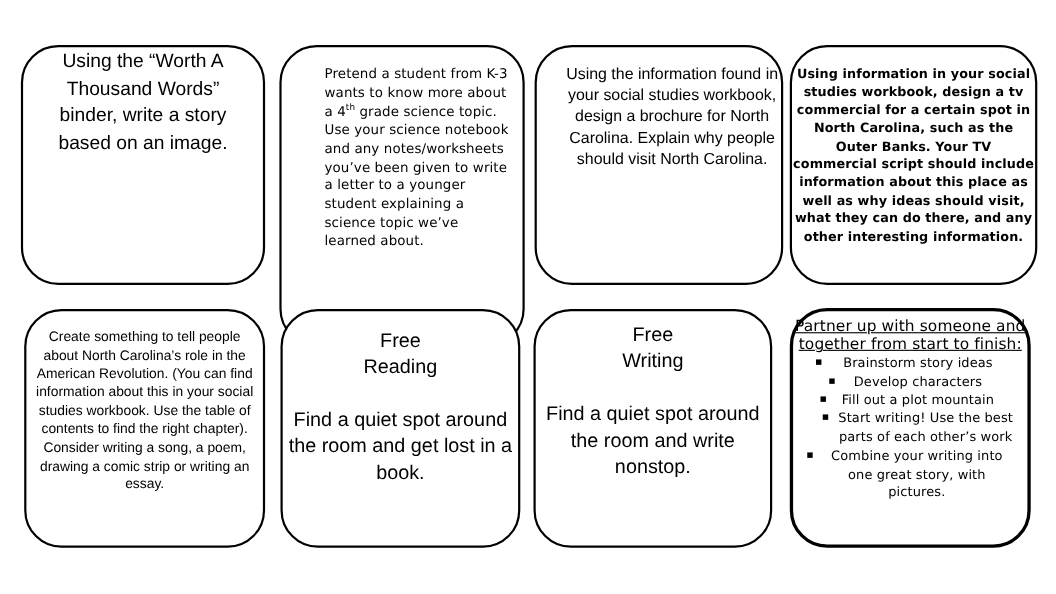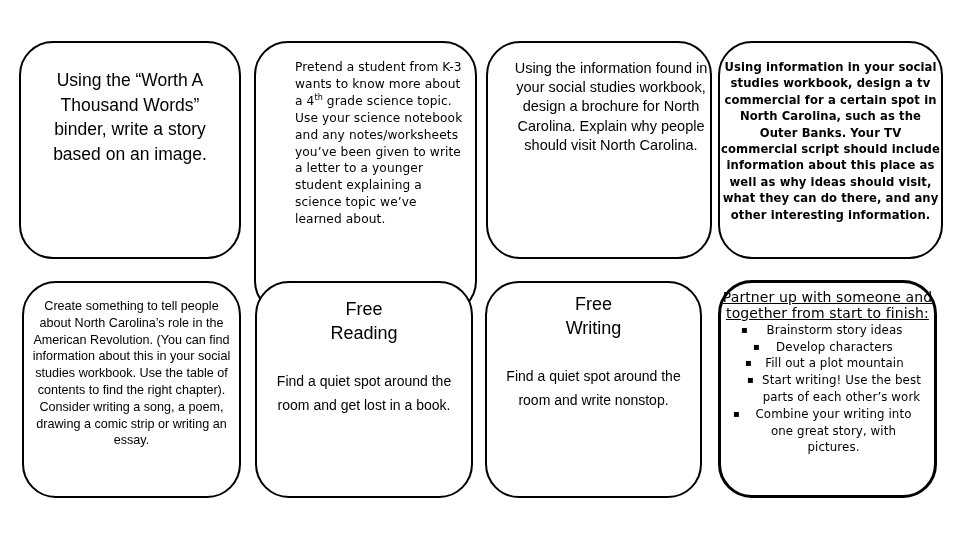--- a/index.html
+++ b/index.html
@@ -35,21 +35,20 @@
     #card-1 { left: 19px; top: 41px; width: 222px; height: 218px; }
     #card-2 { left: 254px; top: 41px; width: 223px; height: 274px; padding-left: 23px; }
     #card-3 { left: 486px; top: 41px; width: 226px; height: 218px; }
     #card-4 { left: 718px; top: 41px; width: 225px; height: 218px; font-weight: bold; }
     #card-5 { left: 22px; top: 281px; width: 219px; height: 217px; }
     #card-6 { left: 255px; top: 281px; width: 218px; height: 217px; }
     #card-7 { left: 485px; top: 281px; width: 217px; height: 217px; }
     #card-8 { left: 718px; top: 280px; width: 219px; height: 218px; }
 
     .c1-text {
-      margin-top: 25px;
       font-size: 17.5px;
       line-height: 24.5px;
       padding: 0 14px;
     }
     .c2-text {
       margin-top: 16px;
       font-size: 12.2px;
       line-height: 16.9px;
       text-align: left;
       padding: 0 8px 0 16px;
@@ -77,21 +76,21 @@
       line-height: 16.8px;
       padding: 0 4px;
     }
     .free-title {
       margin-top: 14px;
       font-size: 18px;
       line-height: 24px;
     }
     .free-desc {
       margin-top: 24px;
-      font-size: 14px;
+      font-size: 18px;
       line-height: 24px;
       padding: 0 4px;
     }
     #card-7 .free-title { margin-top: 9px; }
     #card-7 .free-desc { margin-top: 24px; }
 
     .c8-intro {
       margin-top: 6px;
       font-size: 14px;
       line-height: 16.4px;

